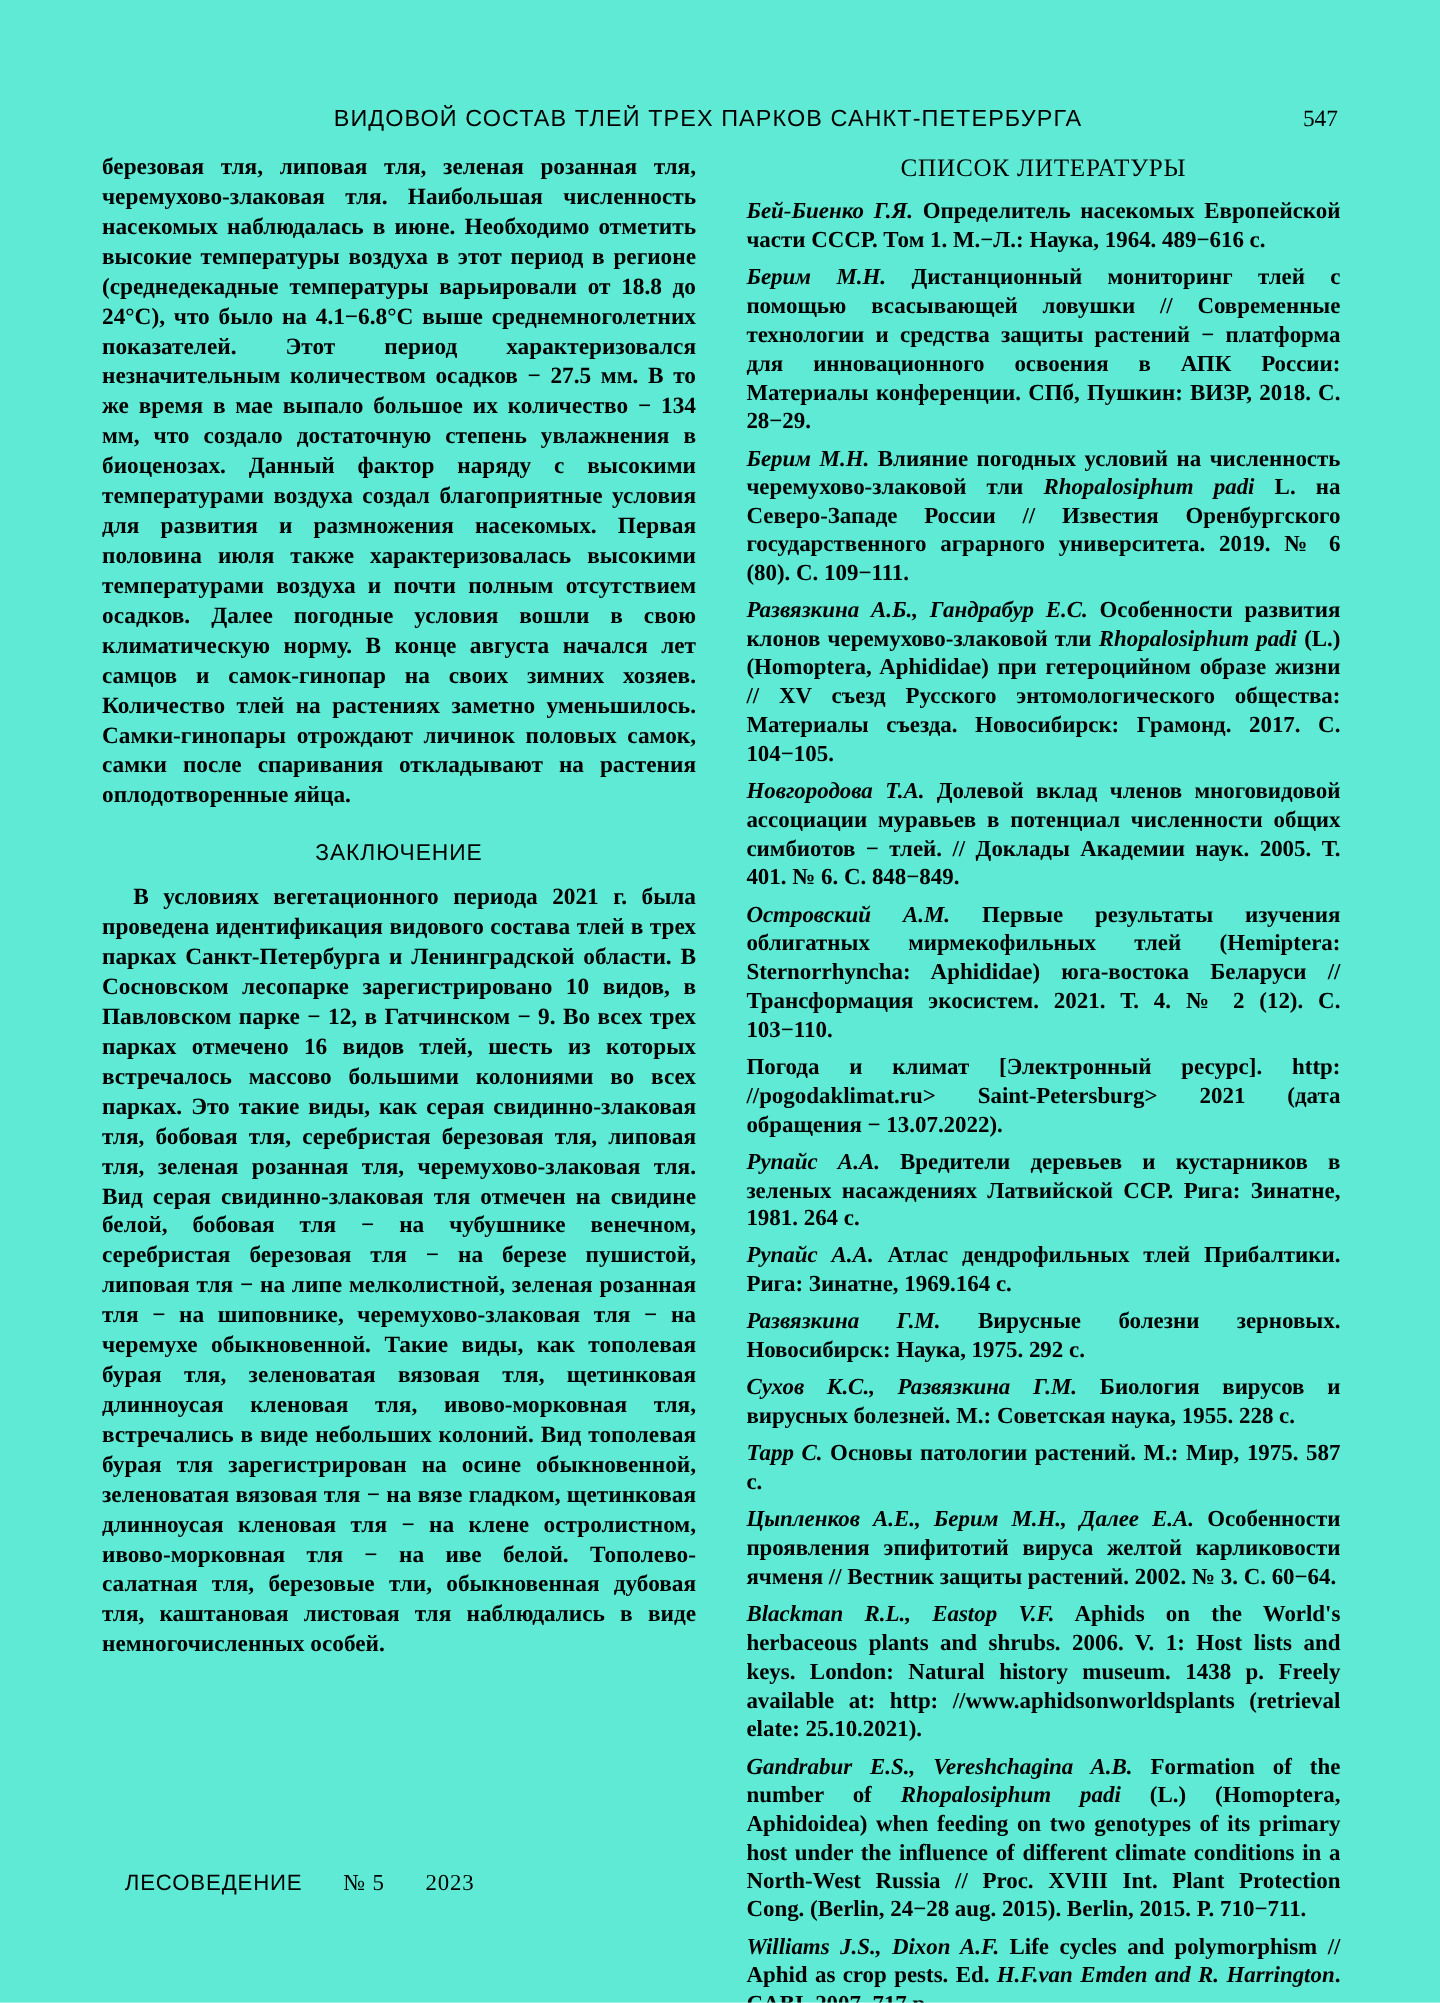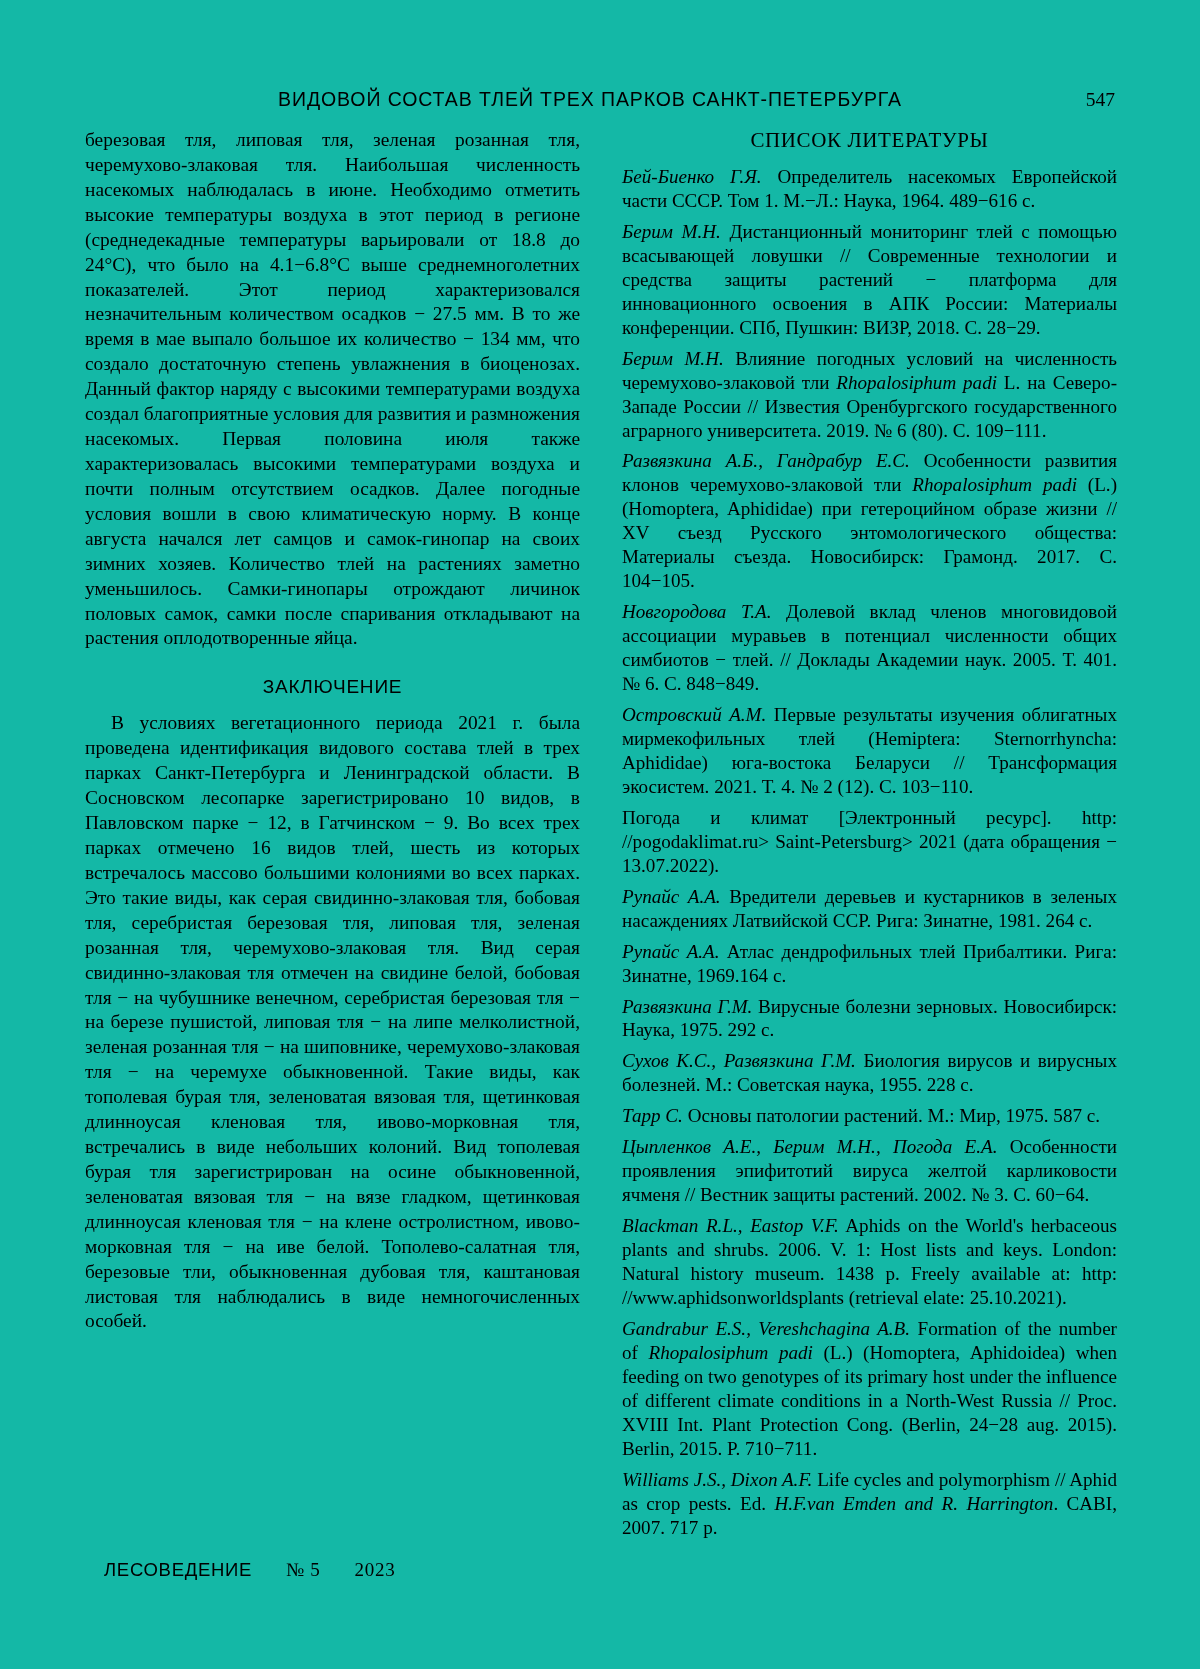--- a/index.html
+++ b/index.html
@@ -4,21 +4,21 @@
 <style>
   html, body {
     margin: 0;
     padding: 0;
     background: #ffffff;
   }
   .page {
     position: relative;
     width: 1200px;
     height: 1669px;
-    background: #14b8a6;
+    background: #5eead4;
     font-family: "Liberation Serif", serif;
     color: #000000;
     box-sizing: border-box;
     overflow: hidden;
   }
   .header {
     position: absolute;
     top: 88px;
     left: 85px;
     width: 1030px;
@@ -51,20 +51,21 @@
   .col {
     width: 495px;
   }
   p {
     margin: 0;
     font-size: 19.4px;
     line-height: 1.285;
     text-align: justify;
     text-justify: inter-word;
     hyphens: manual;
+    font-weight: bold;
   }
   p.indent {
     text-indent: 26px;
   }
   .sec-title {
     text-align: center;
     font-family: "Liberation Sans", sans-serif;
     font-size: 19px;
     letter-spacing: 0.8px;
     margin: 25px 0 13px 0;
@@ -129,21 +130,21 @@
           <p class="ref"><i>Берим М.Н.</i><span> Влияние погодных условий на численность черемухово-злаковой тли <i>Rhopalosiphum padi</i> L. на Северо-Западе России // Известия Оренбургского государственного аграрного университета. 2019. № 6 (80). С. 109−111.</span></p>
           <p class="ref"><i>Развязкина А.Б., Гандрабур Е.С.</i><span> Особенности развития клонов черемухово-злаковой тли <i>Rhopalosiphum padi</i> (L.) (Homoptera, Aphididae) при гетероцийном образе жизни // XV съезд Русского энтомологического общества: Материалы съезда. Новосибирск: Грамонд. 2017. С. 104−105.</span></p>
           <p class="ref"><i>Новгородова Т.А.</i><span> Долевой вклад членов многовидовой ассоциации муравьев в потенциал численности общих симбиотов − тлей. // Доклады Академии наук. 2005. Т. 401. № 6. С. 848−849.</span></p>
           <p class="ref"><i>Островский А.М.</i><span> Первые результаты изучения облигатных мирмекофильных тлей (Hemiptera: Sternorrhyncha: Aphididae) юга-востока Беларуси // Трансформация экосистем. 2021. Т. 4. № 2 (12). С. 103−110.</span></p>
           <p class="ref"><span>Погода и климат [Электронный ресурс]. http: //pogodaklimat.ru&gt; Saint-Petersburg&gt; 2021 (дата обращения − 13.07.2022).</span></p>
           <p class="ref"><i>Рупайс А.А.</i><span> Вредители деревьев и кустарников в зеленых насаждениях Латвийской ССР. Рига: Зинатне, 1981. 264 с.</span></p>
           <p class="ref"><i>Рупайс А.А.</i><span> Атлас дендрофильных тлей Прибалтики. Рига: Зинатне, 1969.164 с.</span></p>
           <p class="ref"><i>Развязкина Г.М.</i><span> Вирусные болезни зерновых. Новосибирск: Наука, 1975. 292 с.</span></p>
           <p class="ref"><i>Сухов К.С., Развязкина Г.М.</i><span> Биология вирусов и вирусных болезней. М.: Советская наука, 1955. 228 с.</span></p>
           <p class="ref"><i>Тарр С.</i><span> Основы патологии растений. М.: Мир, 1975. 587 с.</span></p>
-          <p class="ref"><i>Цыпленков А.Е., Берим М.Н., Погода Е.А.</i><span> Особенности проявления эпифитотий вируса желтой карликовости ячменя // Вестник защиты растений. 2002. № 3. С. 60−64.</span></p>
+          <p class="ref"><i>Цыпленков А.Е., Берим М.Н., Далее Е.А.</i><span> Особенности проявления эпифитотий вируса желтой карликовости ячменя // Вестник защиты растений. 2002. № 3. С. 60−64.</span></p>
           <p class="ref"><i>Blackman R.L., Eastop V.F.</i><span> Aphids on the World's herbaceous plants and shrubs. 2006. V. 1: Host lists and keys. London: Natural history museum. 1438 p. Freely available at: http: //www.aphidsonworldsplants (retrieval elate: 25.10.2021).</span></p>
           <p class="ref"><i>Gandrabur E.S., Vereshchagina A.B.</i><span> Formation of the number of <i>Rhopalosiphum padi</i> (L.) (Homoptera, Aphidoidea) when feeding on two genotypes of its primary host under the influence of different climate conditions in a North-West Russia // Proc. XVIII Int. Plant Protection Cong. (Berlin, 24−28 aug. 2015). Berlin, 2015. P. 710−711.</span></p>
           <p class="ref"><i>Williams J.S., Dixon A.F.</i><span> Life cycles and polymorphism // Aphid as crop pests. Ed. <i>H.F.van Emden and R. Harrington</i>. CABI, 2007. 717 p.</span></p>
         </div>
     </div>
 
   </div>
 
   <div class="footer">
     <span class="jrn">ЛЕСОВЕДЕНИЕ</span>

